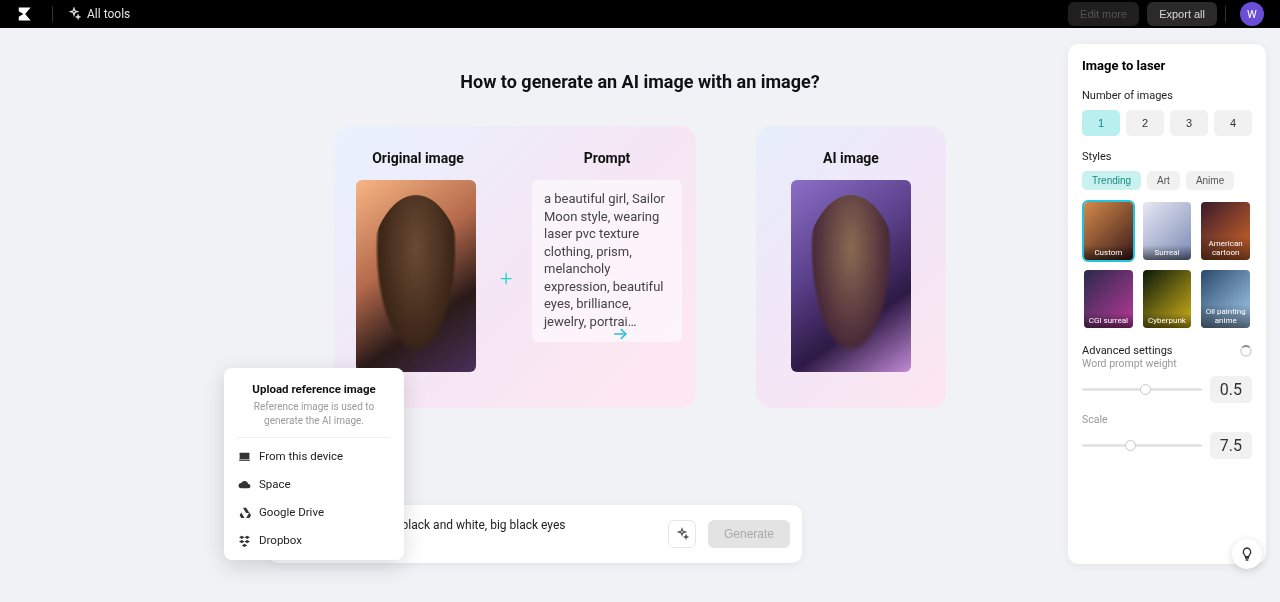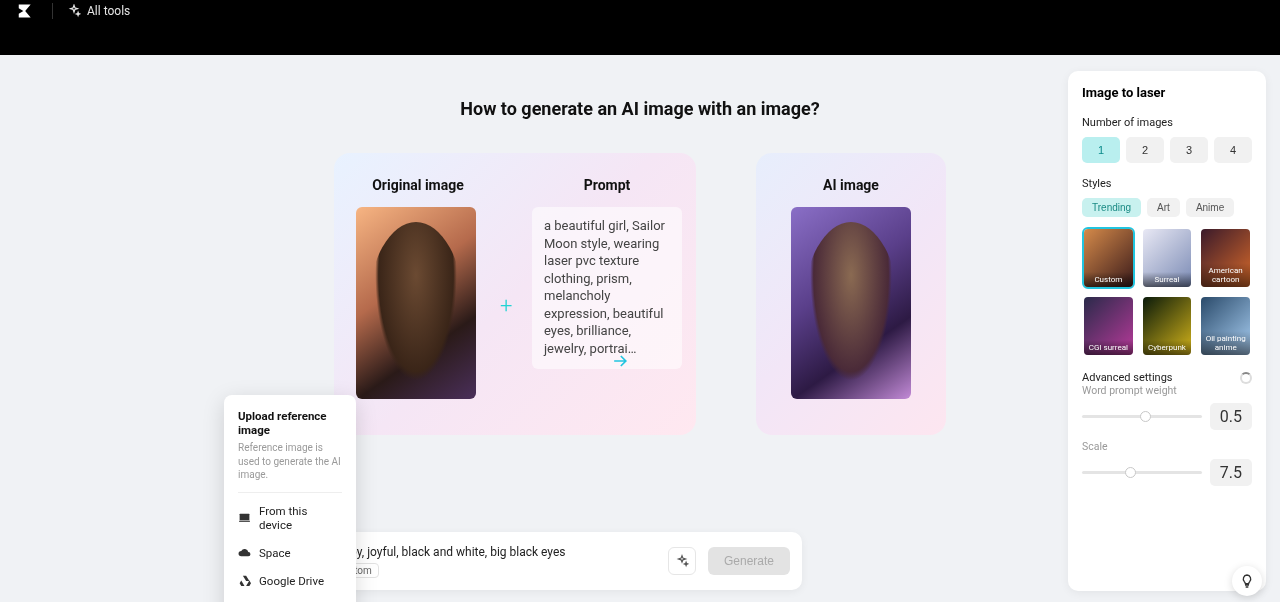--- a/index.html
+++ b/index.html
@@ -6,23 +6,23 @@
   body {
     font-family: -apple-system, BlinkMacSystemFont, "Segoe UI", Roboto, sans-serif;
     background: #f0f2f5;
     width: 1280px;
     height: 602px;
     overflow: hidden;
     position: relative;
   }
   .header {
     background: #000;
-    height: 55px;
+    height: 28px;
     display: flex;
-    align-items: flex-start;
+    align-items: center;
     padding: 0 16px;
     justify-content: space-between;
   }
   .header-left { display: flex; align-items: center; gap: 14px; }
   .logo { width: 22px; height: 22px; color: #fff; display:flex; align-items:center; }
   .vbar { width:1px; height:16px; background:#333; }
   .all-tools { display:flex; align-items:center; gap:6px; color:#e4e4e4; font-size:12px; cursor:pointer; }
   .all-tools svg { width:14px; height:14px; }
   .header-right { display:flex; align-items:center; gap:8px; }
   .btn-dark {
@@ -77,23 +77,23 @@
   .prompt-col { width:150px; flex:none; }
   .prompt-box {
     background:rgba(255,255,255,0.55); border-radius:6px; padding:10px 12px;
     font-size:13px; color:#444; line-height:1.35; height:162px; overflow:hidden;
   }
 
   .center-img-wrap { display:flex; flex-direction:column; align-items:center; }
 
   
   .popover {
-    position:absolute; left:224px; top:340px; width:132px;
+    position:absolute; left:224px; top:340px; width:180px;
     background:#fff; border-radius:8px; box-shadow:0 6px 22px rgba(0,0,0,0.15);
-    padding:14px 14px 6px; z-index:20;
+    padding:14px 14px 6px; z-index:20;text-align:center;
   }
   .popover h4 { font-size:11.5px; font-weight:700; color:#111; margin-bottom:4px; }
   .popover .sub { font-size:10px; color:#9a9a9a; line-height:1.35; margin-bottom:10px; }
   .popover hr { border:none; border-top:1px solid #eee; margin-bottom:4px; }
   .popover .item {
     display:flex; align-items:center; gap:8px; font-size:11.5px; color:#222;
     padding:7px 0; cursor:pointer;
   }
   .popover .item svg, .popover .item .ic { width:13px; height:13px; flex:none; color:#333; }
 
@@ -197,20 +197,26 @@
         </svg>
     </div>
     <div class="vbar"></div>
     <div class="all-tools">
       <svg viewBox="0 0 24 24" fill="none" stroke="currentColor" stroke-width="2">
           <path d="M12 2l1.5 4.5L18 8l-4.5 1.5L12 14l-1.5-4.5L6 8l4.5-1.5L12 2zM19 14l.8 2.2L22 17l-2.2.8L19 20l-.8-2.2L16 17l2.2-.8L19 14z"></path>
         </svg>
       <span>All tools</span>
     </div>
   </div>
+  <div class="header-right">
+    <button class="btn-dark">Edit more</button>
+    <button class="btn-dark2">Export all</button>
+    <div class="vbar"></div>
+    <div class="avatar">W</div>
+  </div>
 </div>
 
 <div class="main">
 
   <h1 class="hero-title">How to generate an AI image with an image?</h1>
 
   <div class="cards">
 
     <div class="card">
       <div class="card-cols">

